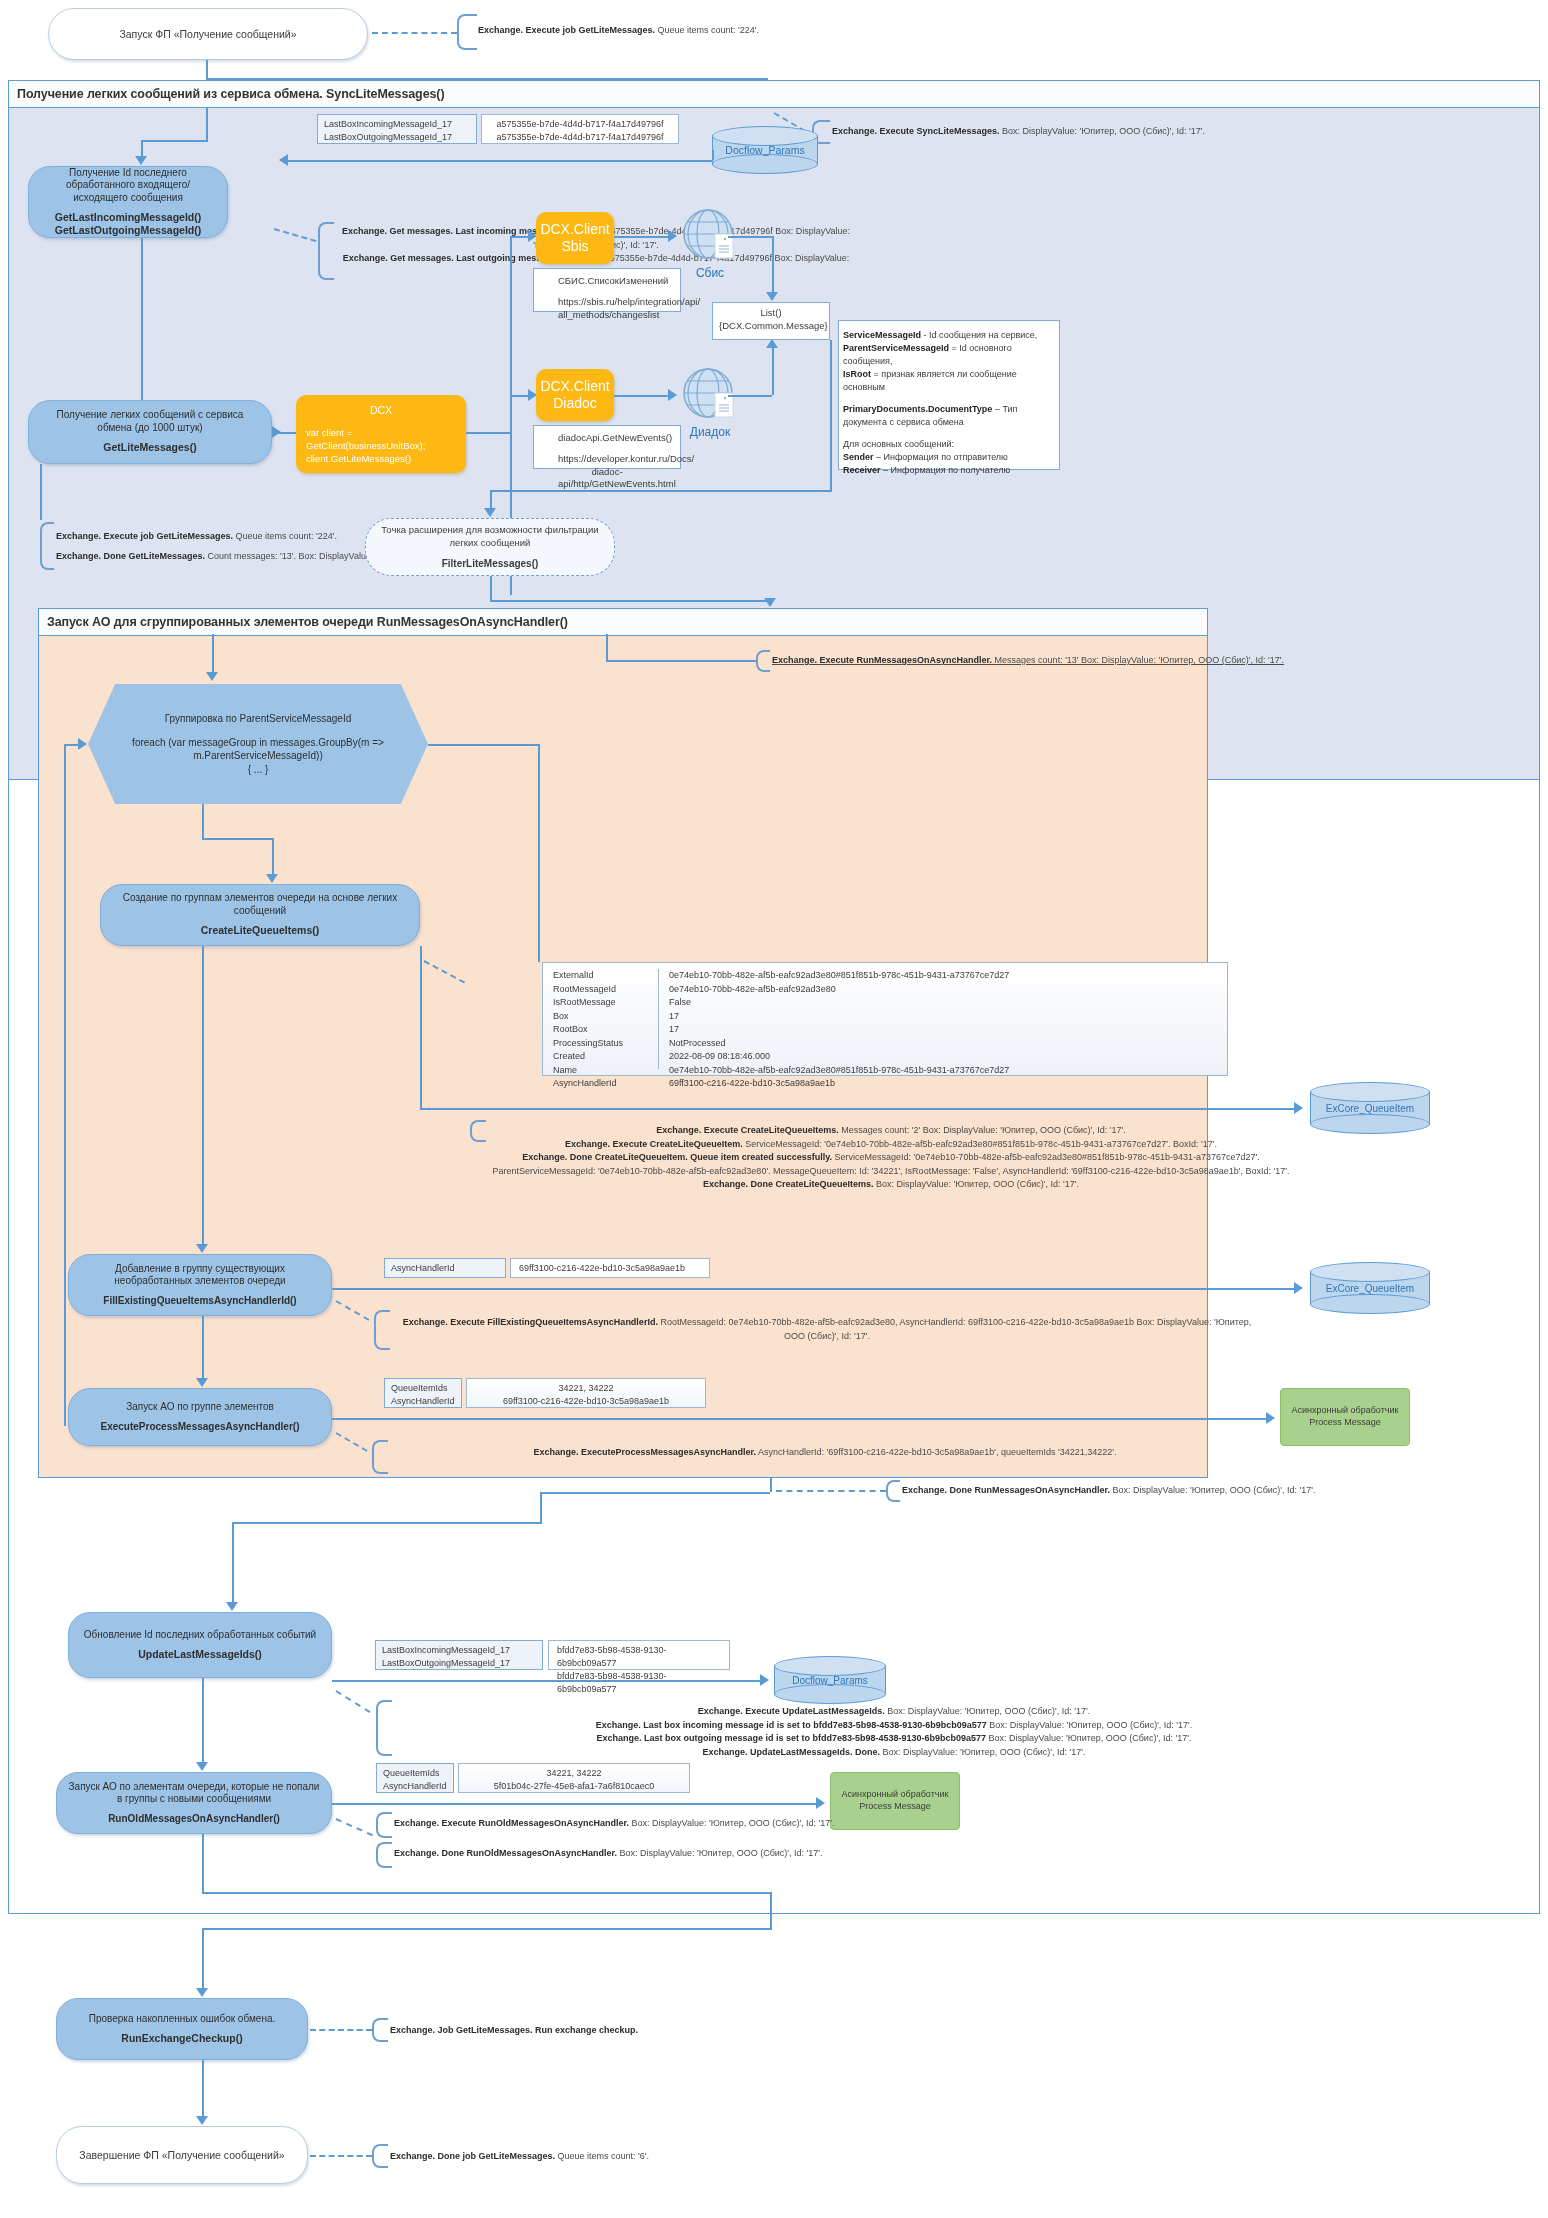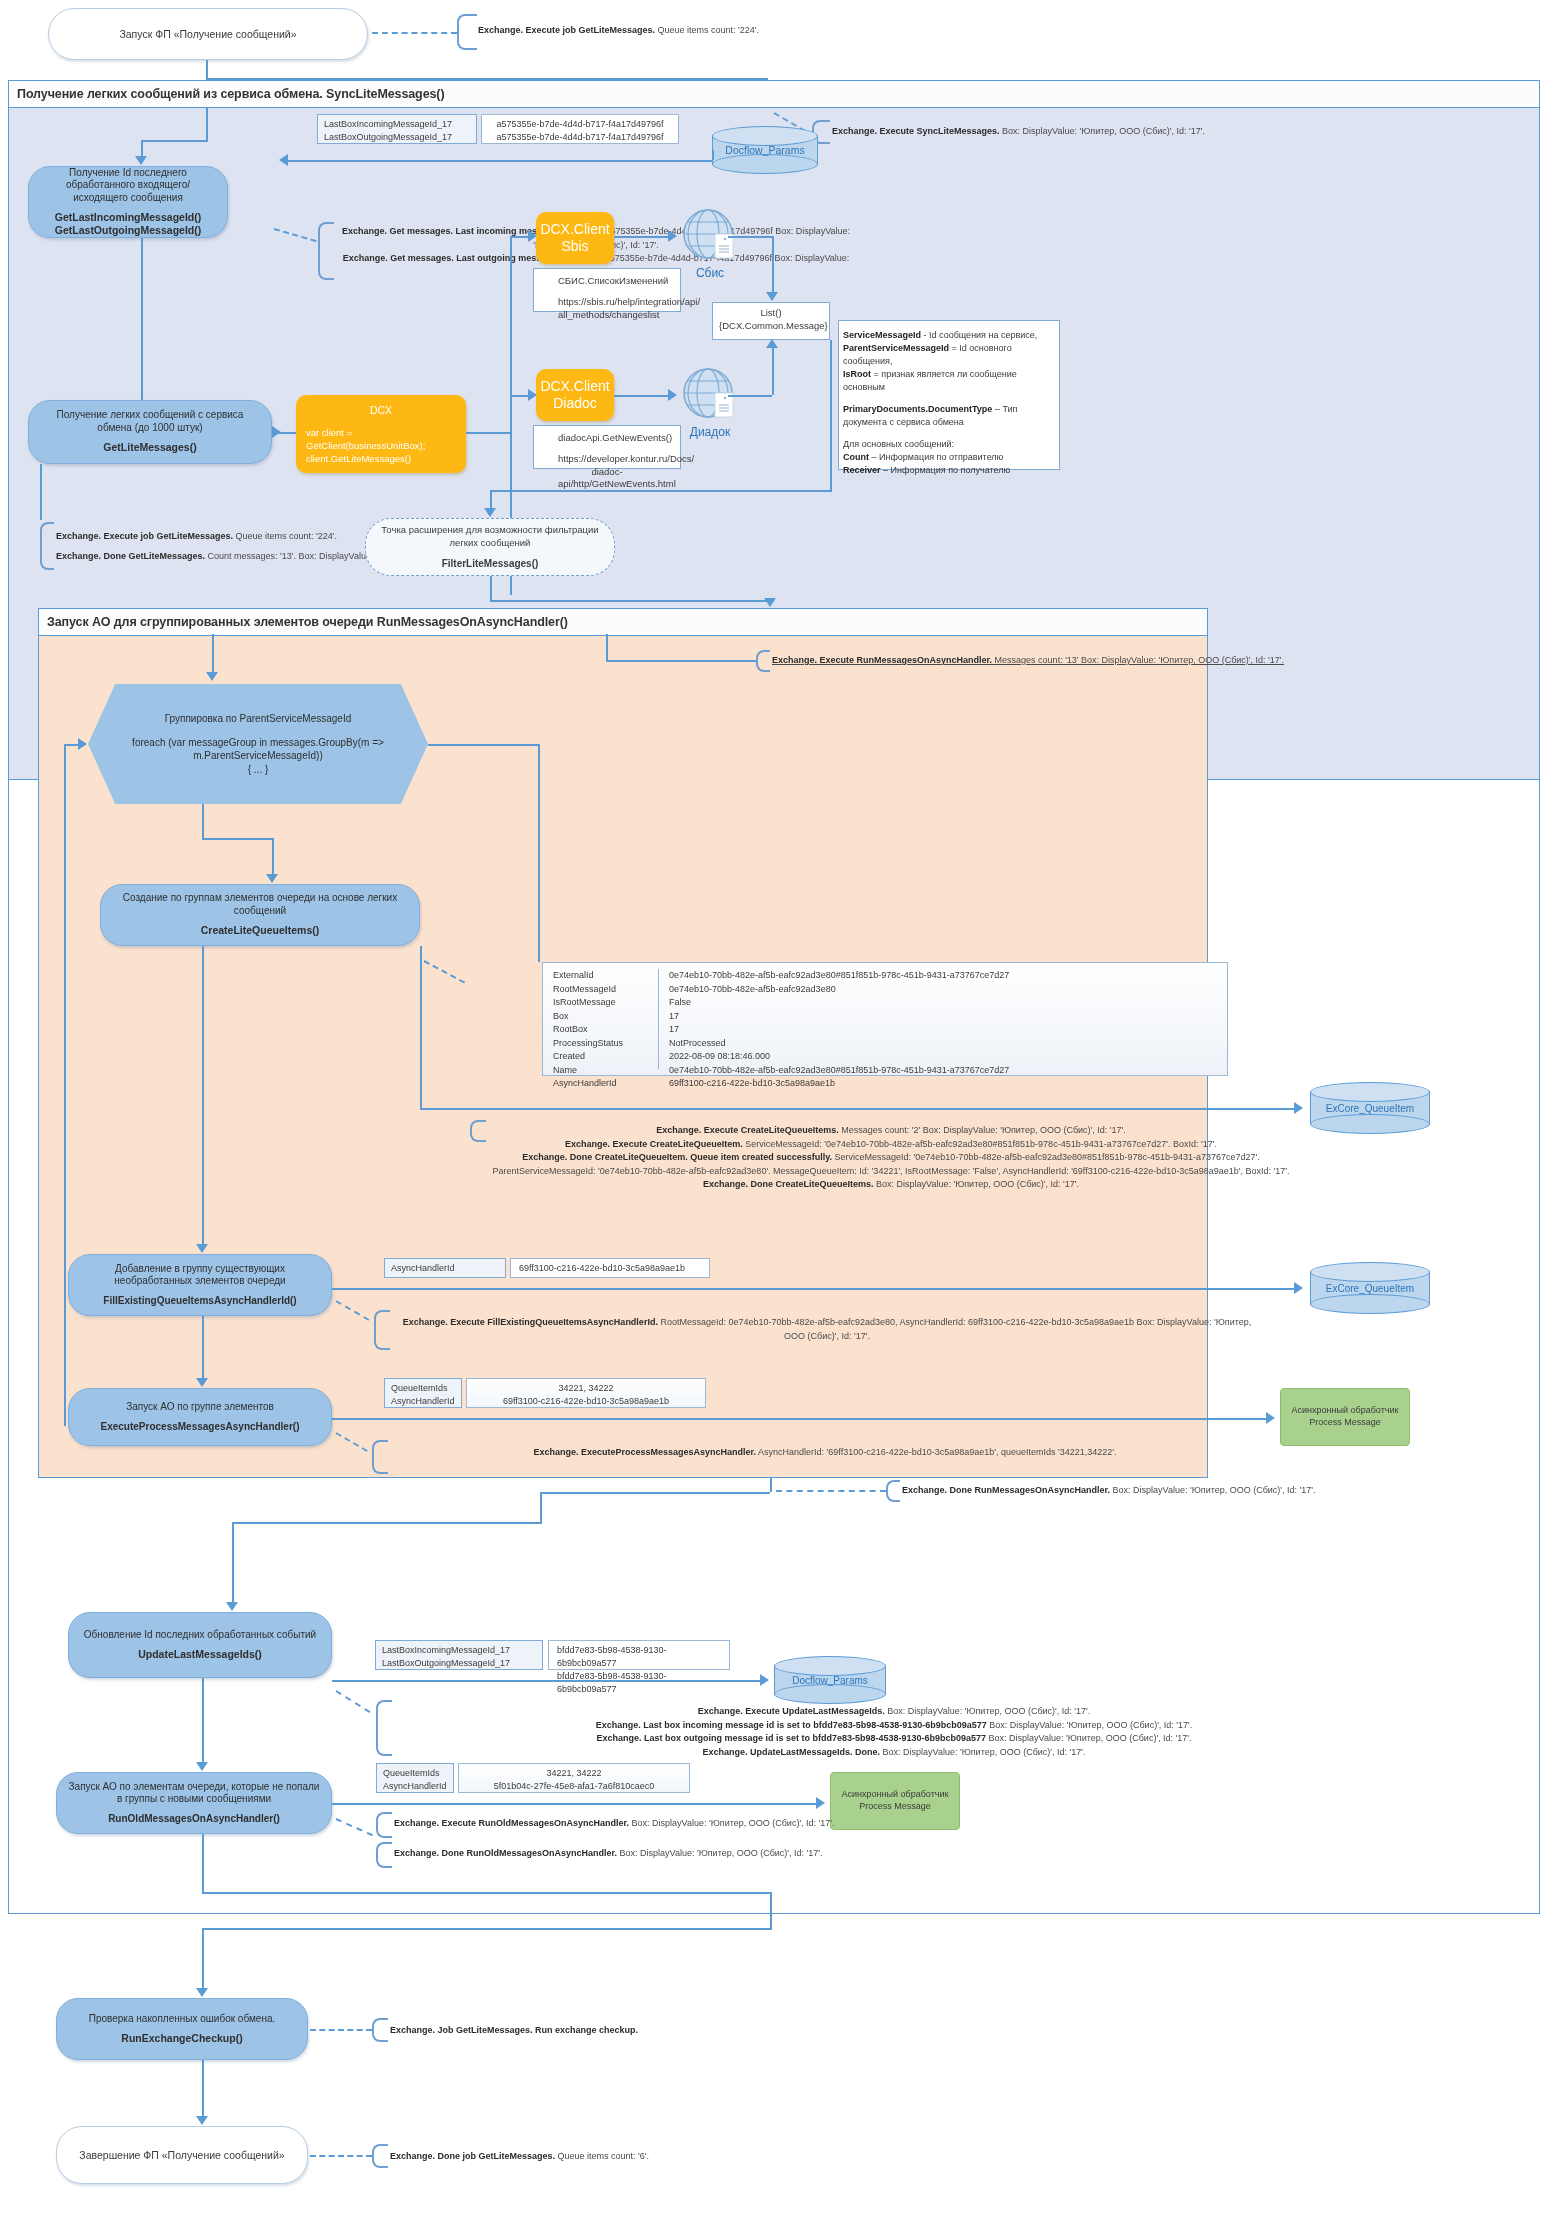--- a/index.html
+++ b/index.html
@@ -378,21 +378,21 @@
   <div class="ln-h abs" style="left:830px;top:321px;width:0;"></div>
 
   <div class="legend abs" style="left:838px;top:320px;width:222px;height:150px;">
     <div><b>ServiceMessageId</b><span> - Id сообщения на сервисе,</span></div>
     <div><b>ParentServiceMessageId</b><span> = Id основного сообщения,</span></div>
     <div><b>IsRoot</b><span> = признак является ли сообщение основным</span></div>
     <div class="sp"></div>
     <div><b>PrimaryDocuments.DocumentType</b><span> – Тип документа с сервиса обмена</span></div>
     <div class="sp"></div>
     <div>Для основных сообщений:</div>
-    <div><b>Count</b><span> – Информация по отправителю</span></div>
+    <div><b>Sender</b><span> – Информация по отправителю</span></div>
     <div><b>Receiver</b><span> – Информация по получателю</span></div>
   </div>
 
   <div class="ln-v abs" style="left:830px;top:340px;height:150px;"></div>
   <div class="ln-h abs" style="left:490px;top:490px;width:342px;"></div>
   <div class="ln-v abs" style="left:490px;top:490px;height:20px;"></div>
   <div class="arw dn abs" style="left:484px;top:508px;"></div>
 
   <div class="dashnode abs" style="left:365px;top:518px;width:250px;height:58px;">
     <div>Точка расширения для возможности фильтрации легких сообщений</div>

